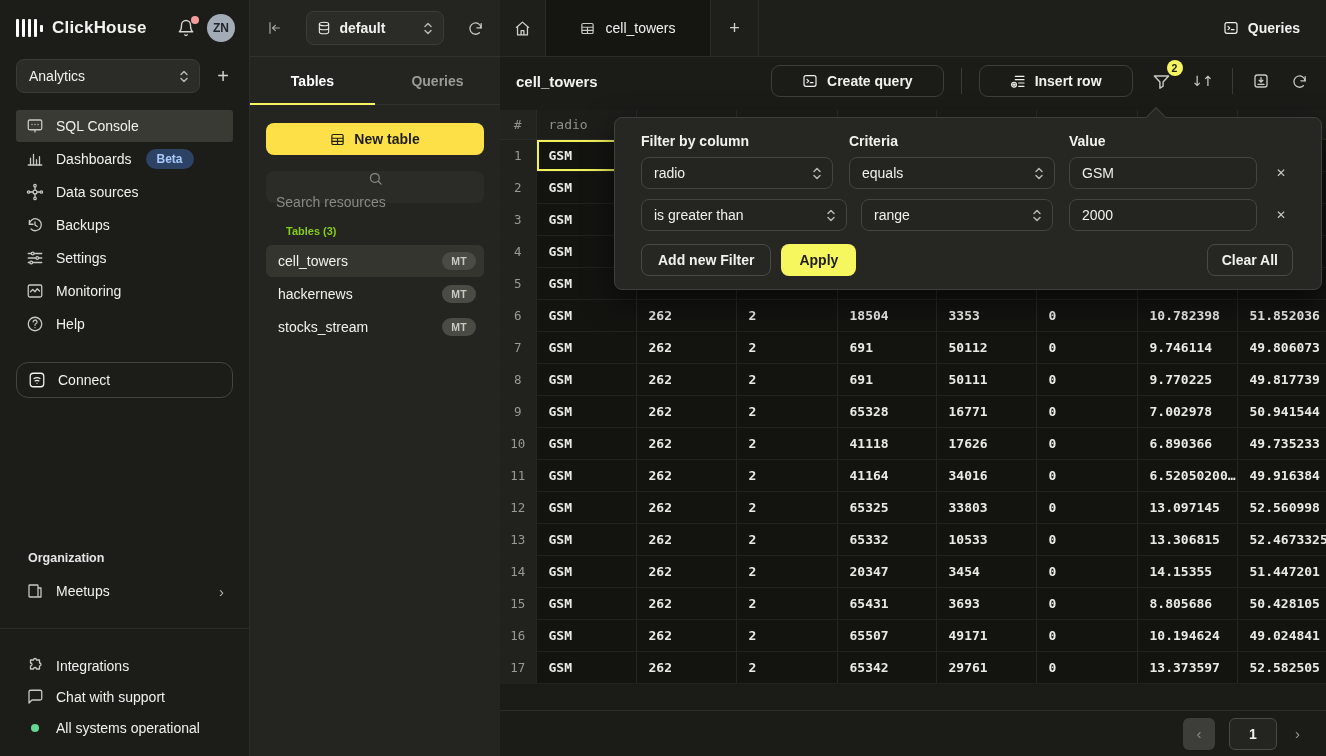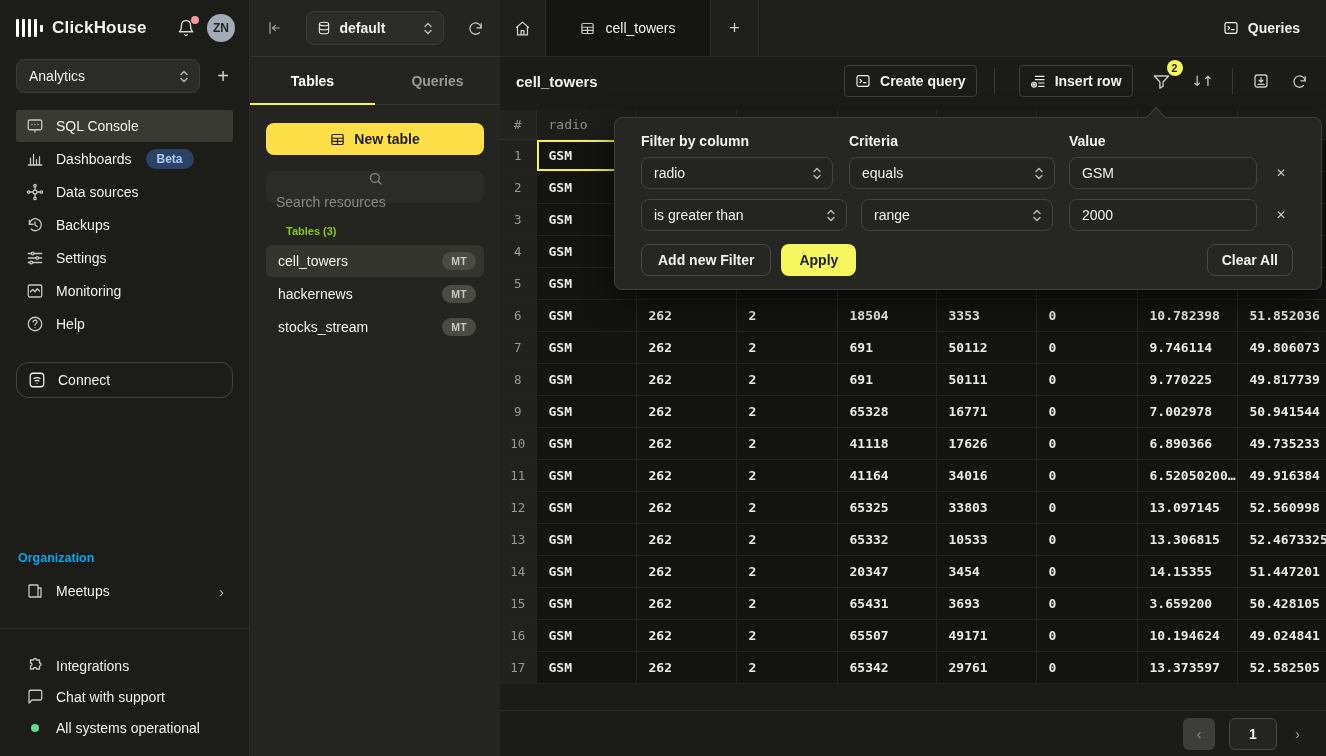--- a/index.html
+++ b/index.html
@@ -23,21 +23,21 @@
   .workspace-row { display:flex; align-items:center; margin:17px 16px 0; }
   .workspace-select { width:184px; height:34px; background:#2b2b28; border:1px solid #3a3a36; border-radius:8px; display:flex; align-items:center; justify-content:space-between; padding:0 10px 0 12px; font-size:14px; }
   .ws-plus { margin-left:auto; color:#d2d2cc; font-size:20px; font-weight:400; padding:0 4px; cursor:default; }
   .nav { margin:17px 16px 0; }
   .nav-item { display:flex; align-items:center; gap:12px; height:32px; padding:0 10px; border-radius:3px; font-size:14px; color:#f1f1ee; margin-bottom:1px; }
   .nav-item.active { background:#3a3a35; }
   .nav-item .nicon { color:#c9c9c3; width:18px; display:flex; justify-content:center; }
   .badge-beta { background:#2d4366; color:#a9c9fb; font-size:12px; font-weight:600; padding:3px 11px; border-radius:999px; margin-left:2px; }
   .connect-btn { margin:22px 16px 0; height:36px; border:1px solid #45453f; border-radius:12px; display:flex; align-items:center; gap:12px; padding:0 11px; font-size:14px; }
   .org-section { position:absolute; left:16px; top:551px; width:218px; }
-  .org-label { margin:0 0 10px 2px; font-size:12.5px; font-weight:600; color:#0ea5e9; }
+  .org-label { margin:0 0 10px 12px; font-size:12.5px; font-weight:600; color:#e5e5e5; }
   .chev-right { margin-left:auto; color:#b5b5af; font-size:15px; }
   .sidebar-divider { position:absolute; top:628px; left:0; width:250px; border-top:1px solid #2b2b27; }
   .sidebar-footer { position:absolute; left:16px; bottom:12px; width:218px; }
   .sidebar-footer .nav-item { height:30px; }
   .status-dot { width:8px; height:8px; border-radius:50%; background:#63d88e; margin:0 5px; }
 
   
   .explorer { position:absolute; left:250px; top:0; width:250px; height:756px; background:#242421; }
   .db-bar { height:57px; border-bottom:1px solid #31312d; display:flex; align-items:center; justify-content:space-between; padding:0 16px; }
   .collapse-btn { color:#a9a9a3; display:flex; }
@@ -61,21 +61,21 @@
   .main { position:absolute; left:500px; top:0; width:826px; height:756px; background:#1b1b18; }
   .tabbar { height:57px; display:flex; align-items:stretch; border-bottom:1px solid #2b2b27; background:#1e1e1b; }
   .home-btn { width:46px; display:flex; align-items:center; justify-content:center; border-right:1px solid #2b2b27; color:#d2d2cc; }
   .main-tab { width:165px; background:#151512; display:flex; align-items:center; justify-content:center; gap:10px; font-size:14px; color:#f1f1ee; border-right:1px solid #2b2b27; }
   .main-tab .nicon { color:#c9c9c3; }
   .tab-plus { width:48px; display:flex; align-items:center; justify-content:center; color:#d2d2cc; font-size:18px; border-right:1px solid #2b2b27; }
   .queries-link { margin-left:auto; display:flex; align-items:center; gap:9px; padding-right:26px; font-size:14px; font-weight:600; color:#f1f1ee; }
   .main-header { height:48px; display:flex; align-items:center; padding:0 16px; }
   .main-title { font-size:15px; font-weight:700; }
   .toolbar { margin-left:auto; display:flex; align-items:center; gap:17px; }
-  .tbtn { height:32px; border:1px solid #3e3e3a; border-radius:4px; display:flex; align-items:center; gap:9px; padding:0 10px; font-size:14px; font-weight:600; color:#f1f1ee;margin-left:7px; }
+  .tbtn { height:32px; border:1px solid #3e3e3a; border-radius:9px; display:flex; align-items:center; gap:9px; padding:0 30px; font-size:14px; font-weight:600; color:#f1f1ee; }
   .vsep { width:1px; height:26px; background:#3a3a36; }
   .icon-btn { color:#c9c9c3; position:relative; display:flex; padding:2px; }
   .filter-badge { position:absolute; top:-10px; right:-10px; width:16px; height:16px; border-radius:50%; background:#f6f65f; color:#1d1d14; font-size:10.5px; font-weight:700; display:flex; align-items:center; justify-content:center; }
   .sort-glyph { font-size:14px; color:#c9c9c3; font-family:"DejaVu Sans", sans-serif; letter-spacing:-1px; }
 
   
   table.grid { border-collapse:collapse; table-layout:fixed; width:826px; margin-top:5px; font-family:"DejaVu Sans Mono", monospace; }
   table.grid th { height:29px; background:#1d1d1a; color:#90908a; font-size:13px; font-weight:400; text-align:left; padding:0 0 0 12px; border-right:1px solid #2b2b27; border-bottom:1px solid #2b2b27; overflow:hidden; white-space:nowrap; }
   table.grid th.rowhead { background:#23231f; text-align:center; padding:0; }
   table.grid td { height:32px; background:#131310; color:#eaeae6; font-size:13px; font-weight:700; padding:0 0 0 12px; border-right:1px solid #262622; border-bottom:1px solid #222220; overflow:hidden; white-space:nowrap; }
@@ -608,21 +608,21 @@
           <td>51.447201</td>
         </tr>
         <tr>
           <td class="rownum">15</td>
           <td>GSM</td>
           <td>262</td>
           <td>2</td>
           <td>65431</td>
           <td>3693</td>
           <td>0</td>
-          <td>3.659200</td>
+          <td>8.805686</td>
           <td>50.428105</td>
         </tr>
         <tr>
           <td class="rownum">16</td>
           <td>GSM</td>
           <td>262</td>
           <td>2</td>
           <td>65507</td>
           <td>49171</td>
           <td>0</td>

